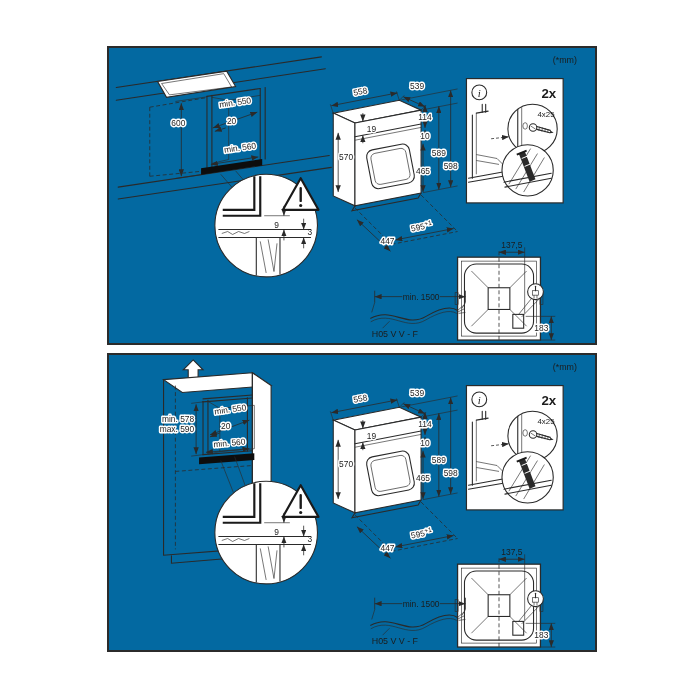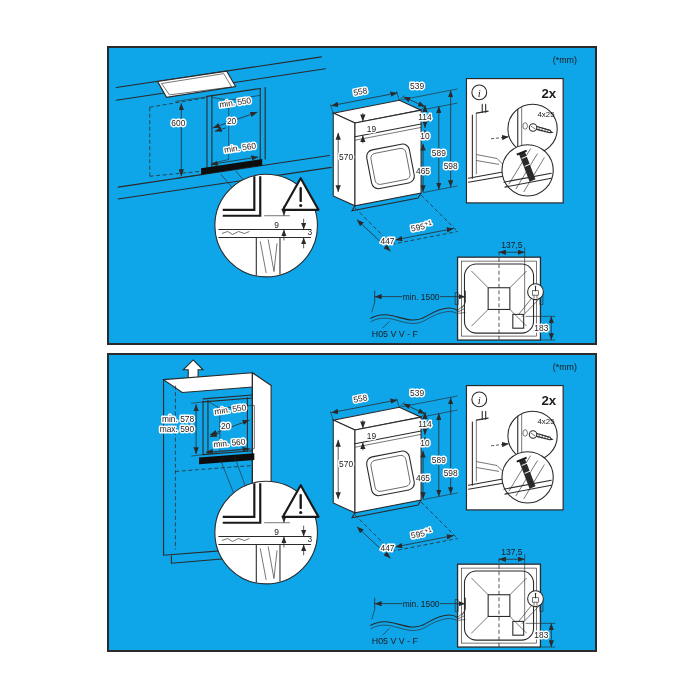--- a/index.html
+++ b/index.html
@@ -1,18 +1,18 @@
 <!DOCTYPE html>
 <html><head>
 <meta charset="utf-8">
 <style>
   html,body{margin:0;padding:0;background:#fff;}
   body{width:700px;height:700px;position:relative;font-family:"Liberation Sans",sans-serif;}
   .panel{position:absolute;left:107px;width:490px;height:299px;border:2px solid #2b2b2b;
-         box-sizing:border-box;background:#0ea5e9;}
+         box-sizing:border-box;background:#0369a1;}
   #panel-top{top:46px;}
   #panel-bottom{top:353px;}
   .panel svg{display:block;width:100%;height:100%;}
   svg text{fill:#1c1c1c;font-size:9px;font-family:"Liberation Sans",sans-serif;}
   .dim{font-size:8.5px;}
   .sm{font-size:8px;}
   .wb{paint-order:stroke;stroke:#fff;stroke-width:3px;stroke-linejoin:round;}
   .b{font-weight:bold;font-size:13.5px;}
   .note{font-size:9px;}
   .ln{stroke:#2a2a2a;stroke-width:1.1;fill:none;stroke-linecap:round;}

